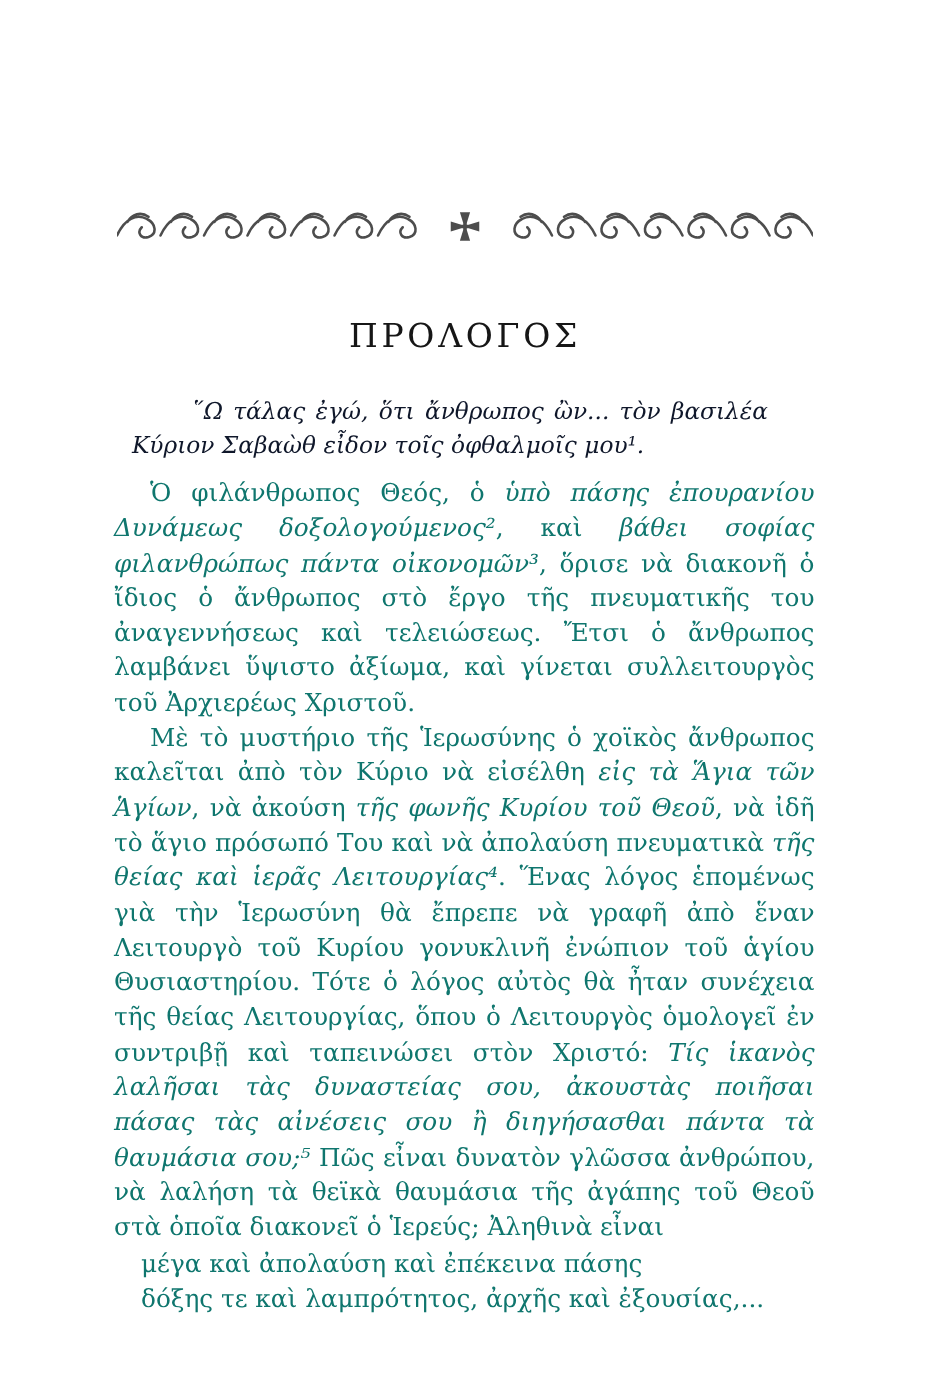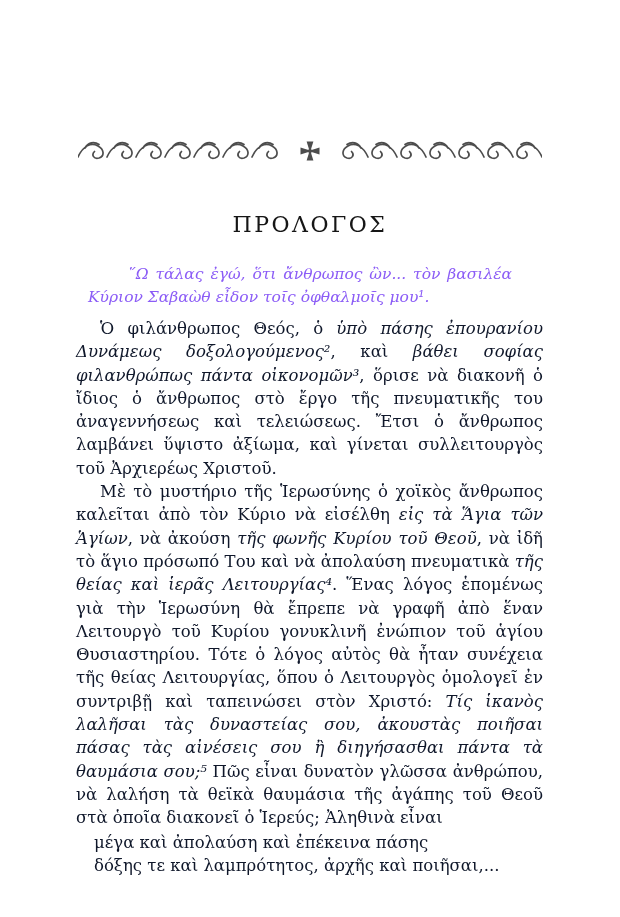--- a/index.html
+++ b/index.html
@@ -38,31 +38,31 @@
   .epigraph {
     position: absolute;
     top: 263px;
     left: 88px;
     width: 424px;
     font-style: italic;
     font-size: 15.5px;
     line-height: 22.5px;
     text-align: justify;
     text-indent: 40px;
-    color: #8b5cf6;
+    color: #0f172a;
   }
   .bodytext {
     position: absolute;
     top: 317px;
     left: 76px;
     width: 467px;
     font-size: 16.5px;
     line-height: 23.3px;
     text-align: justify;
-    color: #0f172a;
+    color: #0f766e;
   }
   .body-par {
     margin: 0;
     text-indent: 24px;
   }
   .it {
     font-style: italic;
   }
   .verse {
     margin-top: 1px;
@@ -102,17 +102,17 @@
 
   <h1 class="title">ΠΡΟΛΟΓΟΣ</h1>
 
   <div class="epigraph">῞Ω τάλας ἐγώ, ὅτι ἄνθρωπος ὢν... τὸν βασιλέα Κύριον Σαβαὼθ εἶδον τοῖς ὀφθαλμοῖς μου¹.</div>
 
   <div class="bodytext" id="body-text">
       <p class="body-par"><span class="">Ὁ φιλάνθρωπος Θεός, ὁ </span><span class="it">ὑπὸ πάσης ἐπουρανίου Δυνάμεως δοξολογούμενος²</span><span class="">, καὶ </span><span class="it">βάθει σοφίας φιλανθρώπως πάντα οἰκονομῶν³</span><span class="">, ὅρισε νὰ διακονῆ ὁ ἴδιος ὁ ἄνθρωπος στὸ ἔργο τῆς πνευματικῆς του ἀναγεννήσεως καὶ τελειώσεως. Ἔτσι ὁ ἄνθρωπος λαμβάνει ὕψιστο ἀξίωμα, καὶ γίνεται συλλειτουργὸς τοῦ Ἀρχιερέως Χριστοῦ.</span></p>
       <p class="body-par"><span class="">Μὲ τὸ μυστήριο τῆς Ἱερωσύνης ὁ χοϊκὸς ἄνθρωπος καλεῖται ἀπὸ τὸν Κύριο νὰ εἰσέλθη </span><span class="it">εἰς τὰ Ἅγια τῶν Ἁγίων</span><span class="">, νὰ ἀκούση </span><span class="it">τῆς φωνῆς Κυρίου τοῦ Θεοῦ</span><span class="">, νὰ ἰδῆ τὸ ἅγιο πρόσωπό Του καὶ νὰ ἀπολαύση πνευματικὰ </span><span class="it">τῆς θείας καὶ ἱερᾶς Λειτουργίας⁴</span><span class="">. Ἕνας λόγος ἑπομένως γιὰ τὴν Ἱερωσύνη θὰ ἔπρεπε νὰ γραφῆ ἀπὸ ἕναν Λειτουργὸ τοῦ Κυρίου γονυκλινῆ ἐνώπιον τοῦ ἁγίου Θυσιαστηρίου. Τότε ὁ λόγος αὐτὸς θὰ ἦταν συνέχεια τῆς θείας Λειτουργίας, ὅπου ὁ Λειτουργὸς ὁμολογεῖ ἐν συντριβῇ καὶ ταπεινώσει στὸν Χριστό: </span><span class="it">Τίς ἱκανὸς λαλῆσαι τὰς δυναστείας σου, ἀκουστὰς ποιῆσαι πάσας τὰς αἰνέσεις σου ἢ διηγήσασθαι πάντα τὰ θαυμάσια σου;⁵</span><span class=""> Πῶς εἶναι δυνατὸν γλῶσσα ἀνθρώπου, νὰ λαλήση τὰ θεϊκὰ θαυμάσια τῆς ἀγάπης τοῦ Θεοῦ στὰ ὁποῖα διακονεῖ ὁ Ἱερεύς; Ἀληθινὰ εἶναι</span></p>
       <div class="verse">
         <div class="verse-line">μέγα καὶ ἀπολαύση καὶ ἐπέκεινα πάσης</div>
-        <div class="verse-line">δόξης τε καὶ λαμπρότητος, ἀρχῆς καὶ ποιῆσαι,...</div>
+        <div class="verse-line">δόξης τε καὶ λαμπρότητος, ἀρχῆς καὶ ἐξουσίας,...</div>
       </div>
     </div>
 
 </div>
 
 </body></html>

